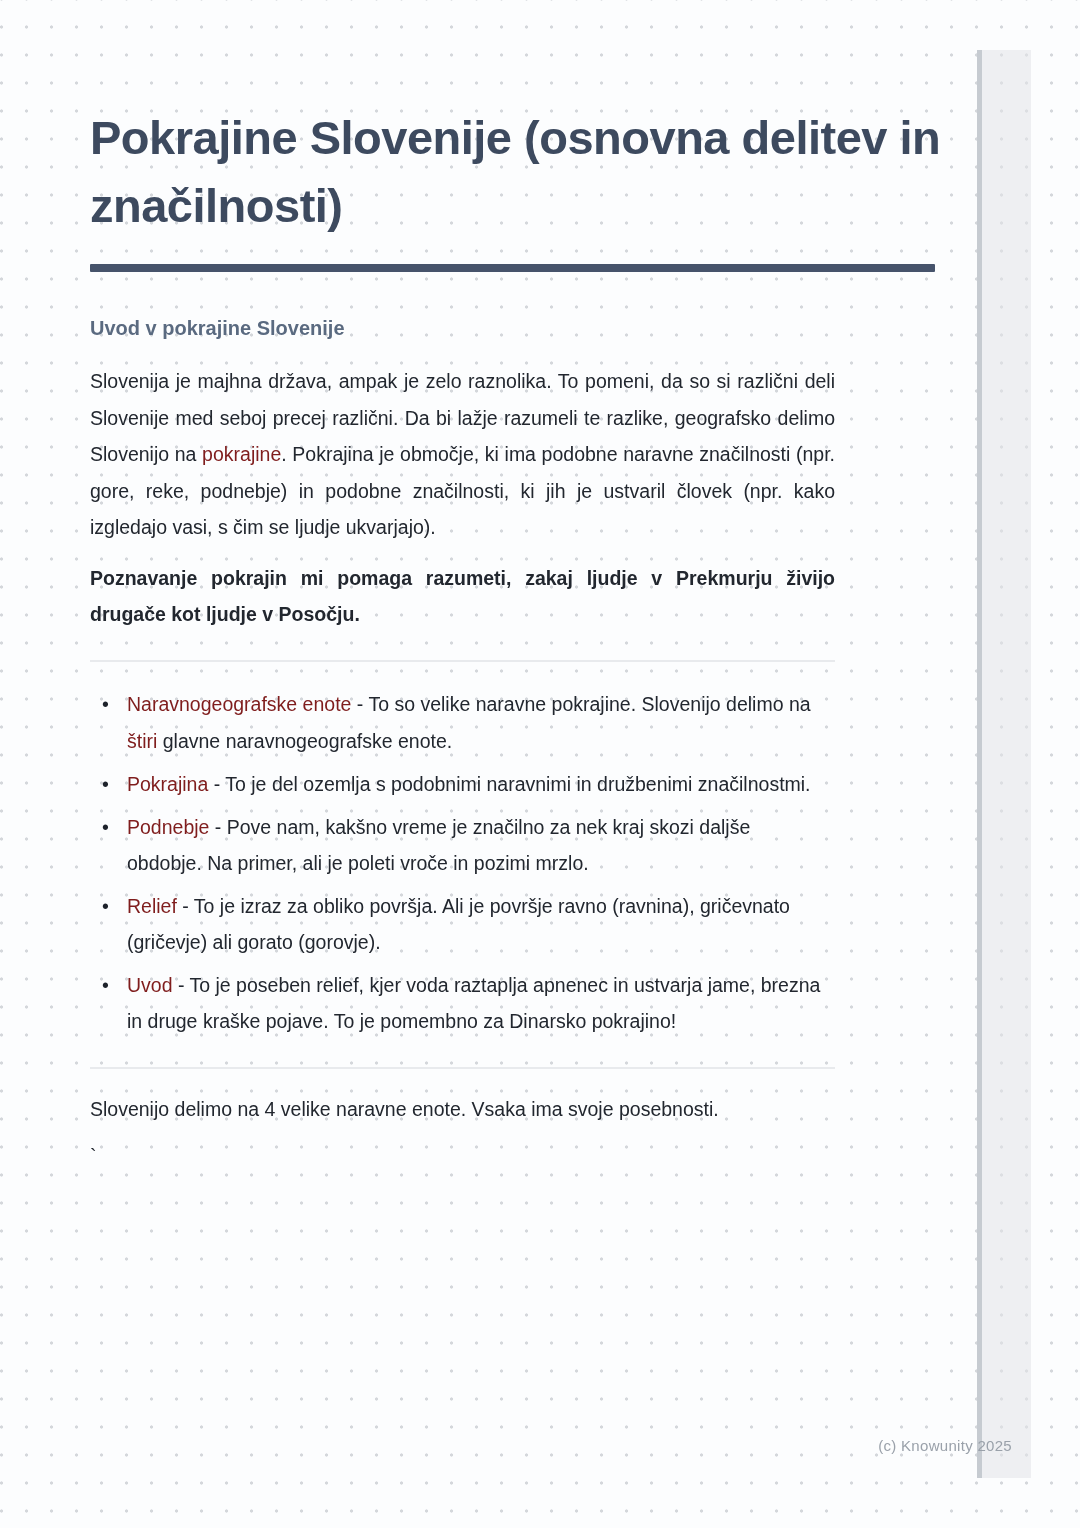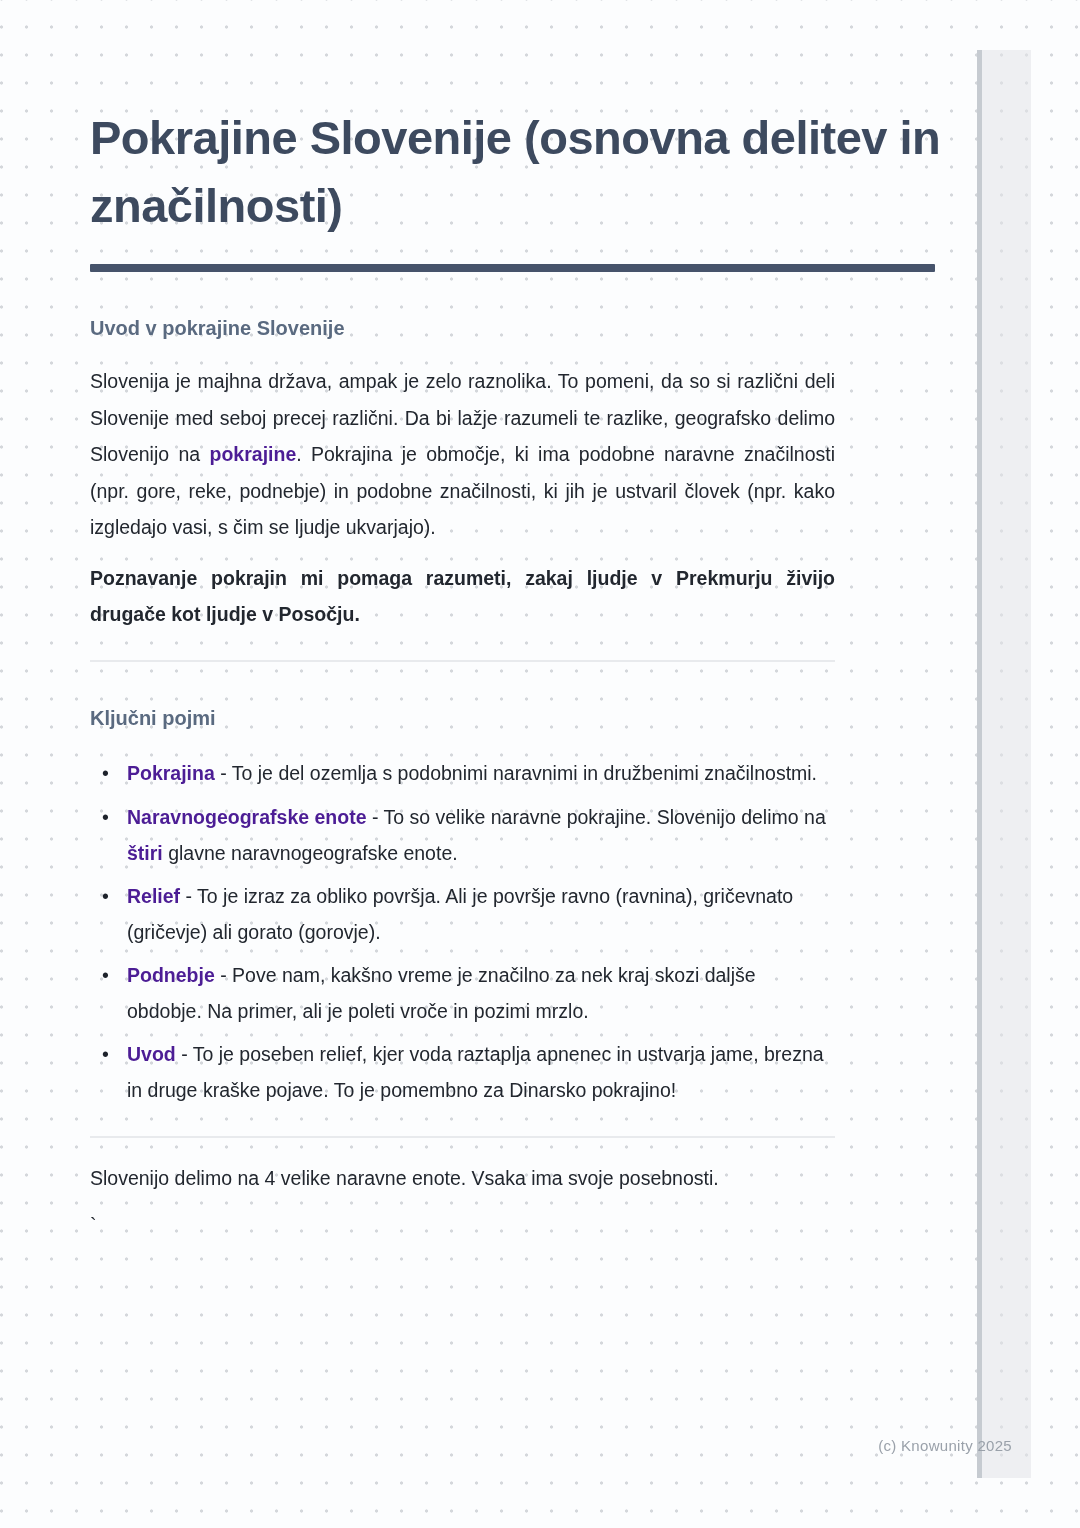--- a/index.html
+++ b/index.html
@@ -94,21 +94,21 @@
   }
   ul.bullets li::before {
     content: "\2022";
     position: absolute;
     left: 12px;
     top: 0;
     color: #1d222b;
     font-size: 19.5px;
   }
 
-  .run-b { font-weight: 700; color: #4c1d95; }
+  .run-b { font-weight: 400; color: #7f1d1d; }
   .run-i { }
 
   p.stray {
     margin: 18px 0 0 0;
     font-size: 19.5px;
     line-height: 1.2;
     color: #22272f;
   }
 
   .watermark {
@@ -134,26 +134,25 @@
 
   <section>
     <h2>Uvod v pokrajine Slovenije</h2>
     <p class="body just"><span>Slovenija je majhna država, ampak je zelo raznolika. To pomeni, da so si različni deli Slovenije med seboj precej različni. Da bi lažje razumeli te razlike, geografsko delimo Slovenijo na </span><span class="run-b">pokrajine</span><span>. Pokrajina je območje, ki ima podobne naravne značilnosti (npr. gore, reke, podnebje) in podobne značilnosti, ki jih je ustvaril človek (npr. kako izgledajo vasi, s čim se ljudje ukvarjajo).</span></p>
     <p class="body just"><span>Poznavanje pokrajin mi pomaga razumeti, zakaj ljudje v Prekmurju živijo drugače kot ljudje v Posočju.</span></p>
   </section>
 
   <hr class="divider">
 
   <section>
-    <h2>Ključni pojmi</h2>
     <ul class="bullets">
+      <li><span class="run-b">Naravnogeografske enote</span><span> - To so velike naravne pokrajine. Slovenijo delimo na </span><span class="run-b">štiri</span><span> glavne naravnogeografske enote.</span></li>
       <li><span class="run-b">Pokrajina</span><span> - To je del ozemlja s podobnimi naravnimi in družbenimi značilnostmi.</span></li>
-      <li><span class="run-b">Naravnogeografske enote</span><span> - To so velike naravne pokrajine. Slovenijo delimo na </span><span class="run-b">štiri</span><span> glavne naravnogeografske enote.</span></li>
+      <li><span class="run-b">Podnebje</span><span> - Pove nam, kakšno vreme je značilno za nek kraj skozi daljše obdobje. Na primer, ali je poleti vroče in pozimi mrzlo.</span></li>
       <li><span class="run-b">Relief</span><span> - To je izraz za obliko površja. Ali je površje ravno (ravnina), gričevnato (gričevje) ali gorato (gorovje).</span></li>
-      <li><span class="run-b">Podnebje</span><span> - Pove nam, kakšno vreme je značilno za nek kraj skozi daljše obdobje. Na primer, ali je poleti vroče in pozimi mrzlo.</span></li>
       <li><span class="run-b">Uvod</span><span> - To je poseben relief, kjer voda raztaplja apnenec in ustvarja jame, brezna in druge kraške pojave. </span><span class="run-i">To je pomembno za Dinarsko pokrajino!</span></li>
     </ul>
   </section>
 
   <hr class="divider">
 
   <section>
     <p class="body"><span>Slovenijo delimo na 4 velike naravne enote. Vsaka ima svoje posebnosti.</span></p>
     <p class="stray">`</p>
   </section>

